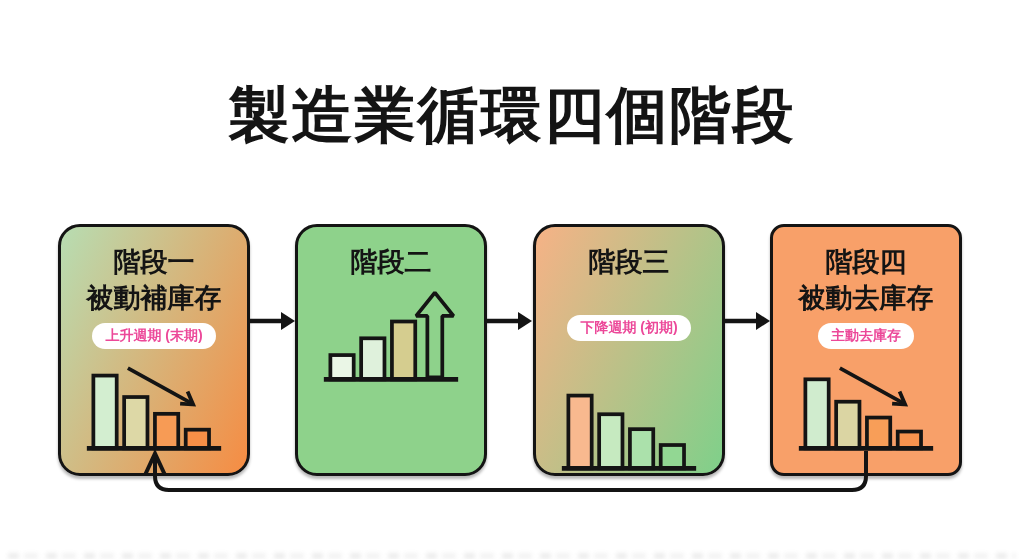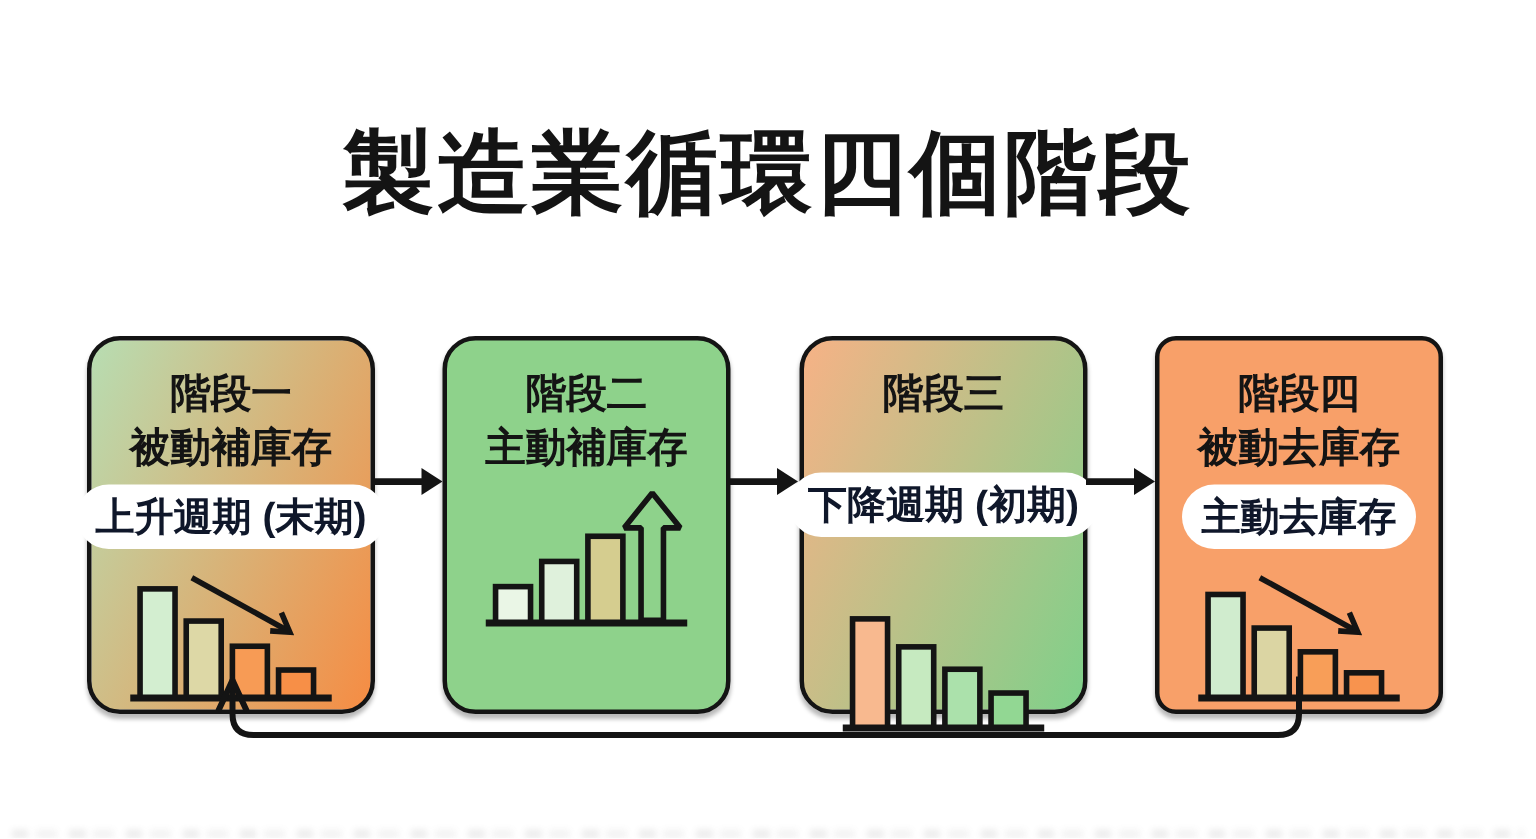--- a/index.html
+++ b/index.html
@@ -61,23 +61,23 @@
   .stage-name-line {
     font-size: 27px;
     line-height: 36px;
     white-space: nowrap;
   }
   .phase-pill {
     margin-top: 7px;
     background: #ffffff;
     border-radius: 999px;
     padding: 4px 13px;
-    font-size: 26px;
+    font-size: 14px;
     font-weight: 700;
-    color: #0f172a;
+    color: #ec4899;
     white-space: nowrap;
   }
   .stage-mini-chart {
     margin-top: 7px;
     width: 140px;
     height: 97px;
   }
   .stage-mini-chart svg { display: block; width: 140px; height: 97px; }
   .flow-arrow {
     position: absolute;
@@ -131,21 +131,20 @@
             <rect x="109" y="79" width="25" height="20" fill="#f78f47" stroke="#141414" stroke-width="4"></rect>
             <line x1="47" y1="13" x2="114" y2="50" stroke="#141414" stroke-width="4"></line>
             <polyline points="103,51 117,52 111,38" fill="none" stroke="#141414" stroke-width="4"></polyline>
             <line x1="3" y1="99" x2="147" y2="99" stroke="#141414" stroke-width="5"></line>
           </svg>
         </div>
   </div>
       <div class="stage-card" style="background: rgb(142, 210, 139);">
     <div class="stage-name">
       <div class="stage-name-line">階段二</div>
-      <div class="stage-name-line">主動補庫存</div>
     </div>
     <div class="stage-mini-chart">
           <svg viewBox="0 0 150 104">
             <rect x="10" y="73" width="25" height="26" fill="#eaf6e6" stroke="#141414" stroke-width="4"></rect>
             <rect x="43" y="55" width="25" height="44" fill="#dff1dc" stroke="#141414" stroke-width="4"></rect>
             <rect x="76" y="37" width="25" height="62" fill="#d5cd8f" stroke="#141414" stroke-width="4"></rect>
             <polygon points="114,97 114,31 102,31 122,6 142,31 130,31 130,97" fill="#8ed28b" stroke="#141414" stroke-width="4" stroke-linejoin="bevel"></polygon>
             <line x1="3" y1="99" x2="147" y2="99" stroke="#141414" stroke-width="5"></line>
           </svg>
         </div>

